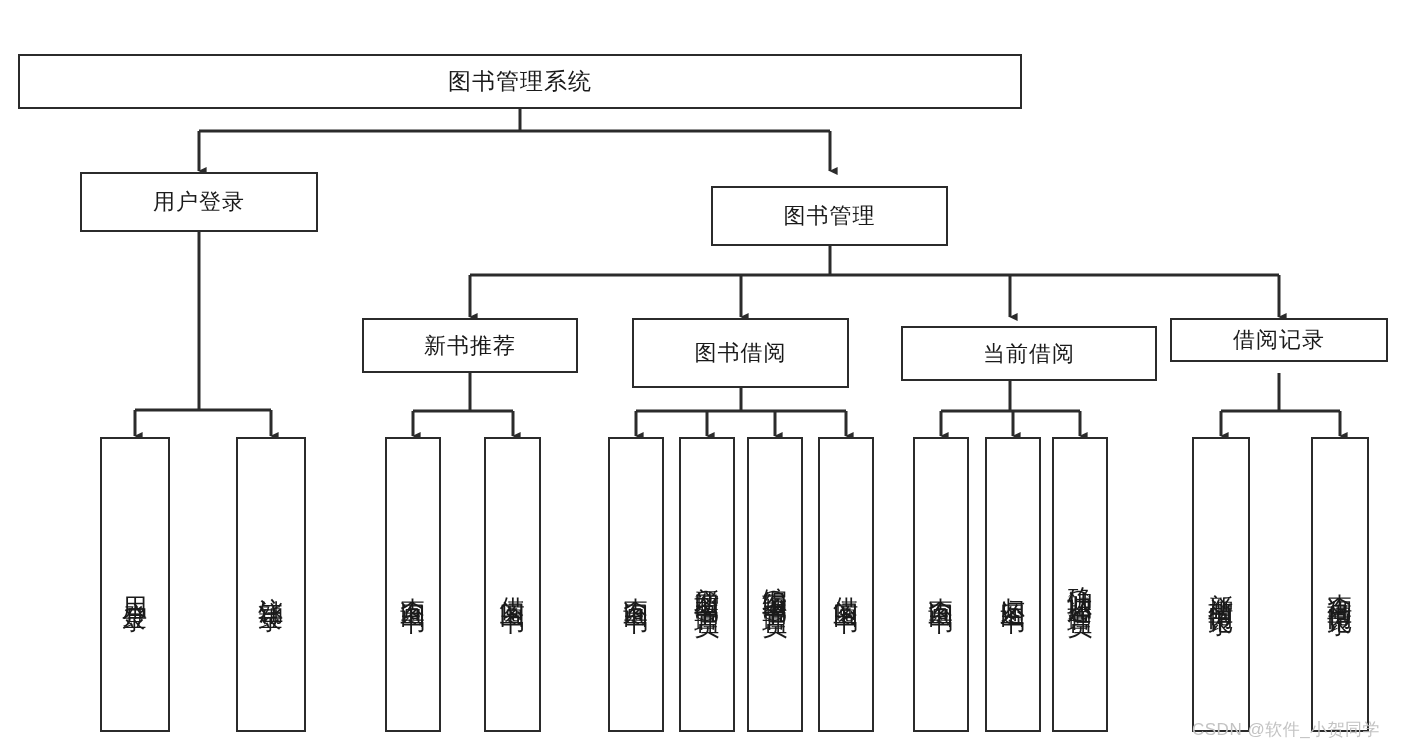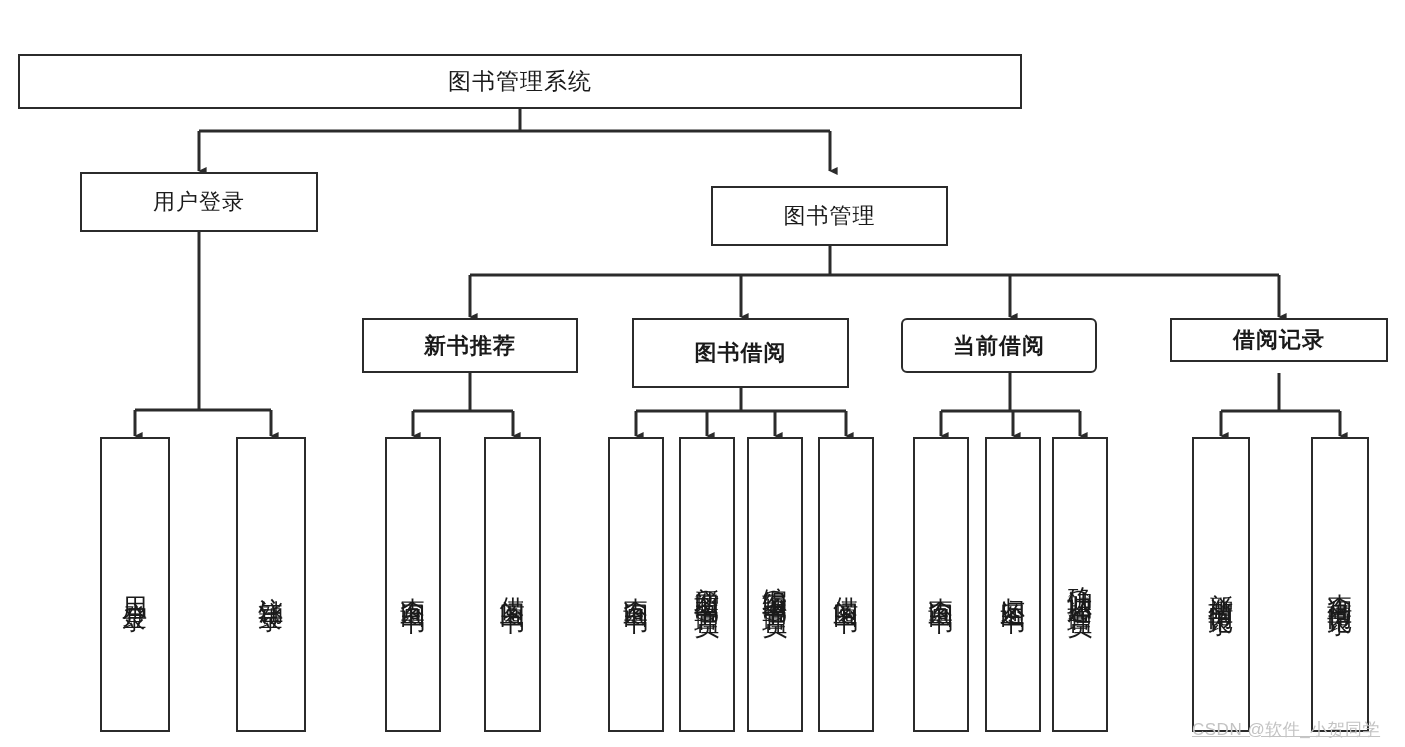--- a/index.html
+++ b/index.html
@@ -39,21 +39,21 @@
   .node-label {
     display: block;
     text-align: center;
     line-height: 1.18;
     letter-spacing: 1px;
     white-space: nowrap;
   }
   
   .level-0 .node-label { font-size: 23px; }
   .level-1 .node-label { font-size: 22px; }
-  .level-2 .node-label { font-size: 22px; font-weight: bold; }
+  .level-2 .node-label { font-size: 22px; }
   
   .leaf {
     align-items: center;
     justify-content: center;
     padding: 6px 0;
   }
   .leaf .node-label {
     writing-mode: vertical-rl;
     text-orientation: upright;
     font-size: 25px;
@@ -128,21 +128,21 @@
       </div>
       <div class="node level-1" style="left: 711px; top: 172px; width: 237px; height: 60px; margin-top: 14px;">
         <span class="node-label">图书管理</span>
       </div>
       <div class="node level-2" style="left: 362px; top: 318px; width: 216px; height: 55px;">
         <span class="node-label">新书推荐</span>
       </div>
       <div class="node level-2" style="left: 632px; top: 318px; width: 217px; height: 70px;">
         <span class="node-label">图书借阅</span>
       </div>
-      <div class="node level-2" style="left: 901px; top: 318px; width: 196px; height: 55px; border-radius: 6px;">
+      <div class="node level-2" style="left: 901px; top: 326px; width: 256px; height: 55px;">
         <span class="node-label">当前借阅</span>
       </div>
       <div class="node level-2" style="left: 1170px; top: 318px; width: 218px; height: 44px;">
         <span class="node-label">借阅记录</span>
       </div>
       <div class="node level-3 leaf" style="left: 100px; top: 437px; width: 70px; height: 295px;">
         <span class="node-label">用户登录</span>
       </div>
       <div class="node level-3 leaf" style="left: 236px; top: 437px; width: 70px; height: 295px;">
         <span class="node-label">注销登录</span>
@@ -175,15 +175,15 @@
         <span class="node-label">确认归还（管理员）</span>
       </div>
       <div class="node level-3 leaf" style="left: 1192px; top: 437px; width: 58px; height: 295px;">
         <span class="node-label">新增借阅记录</span>
       </div>
       <div class="node level-3 leaf" style="left: 1311px; top: 437px; width: 58px; height: 295px;">
         <span class="node-label">查询借阅记录</span>
       </div>
     </div>
 
-  <div class="watermark" style="left: 1192px; top: 718px; color: rgb(195, 195, 195); text-decoration: underline;">CSDN @软件_小贺同学</div>
+  <div class="watermark" style="left: 1192px; top: 718px; color: rgb(195, 195, 195);">CSDN @软件_小贺同学</div>
 
 </div>
 
 </body></html>

